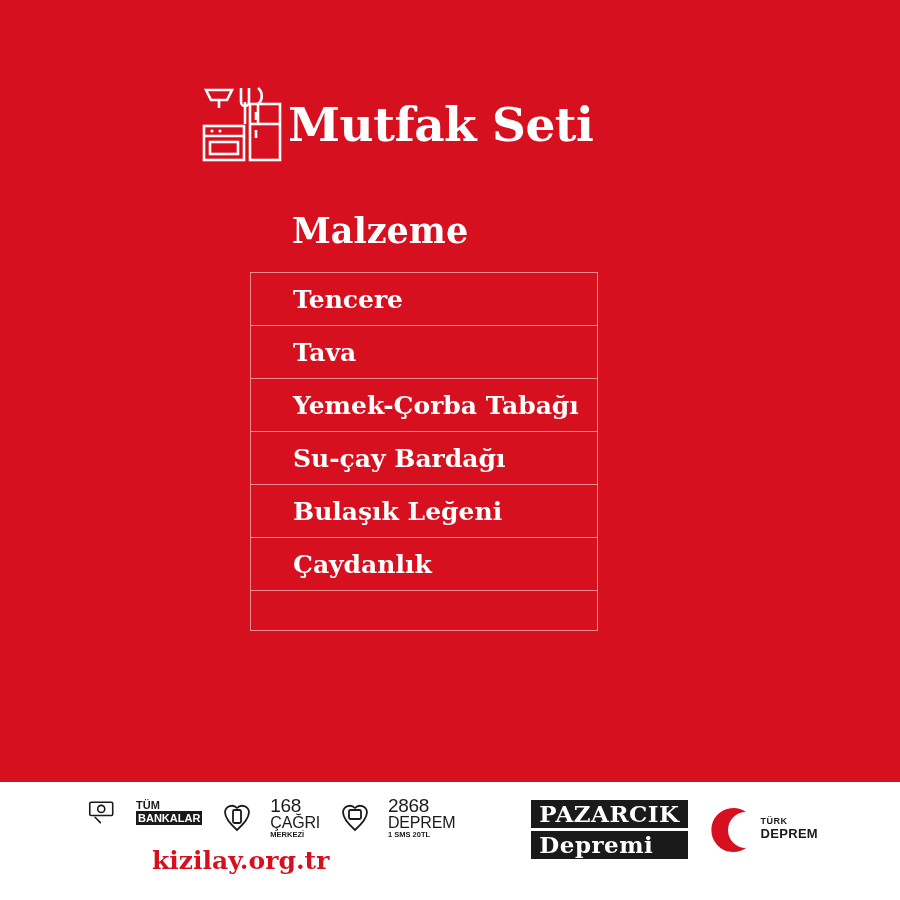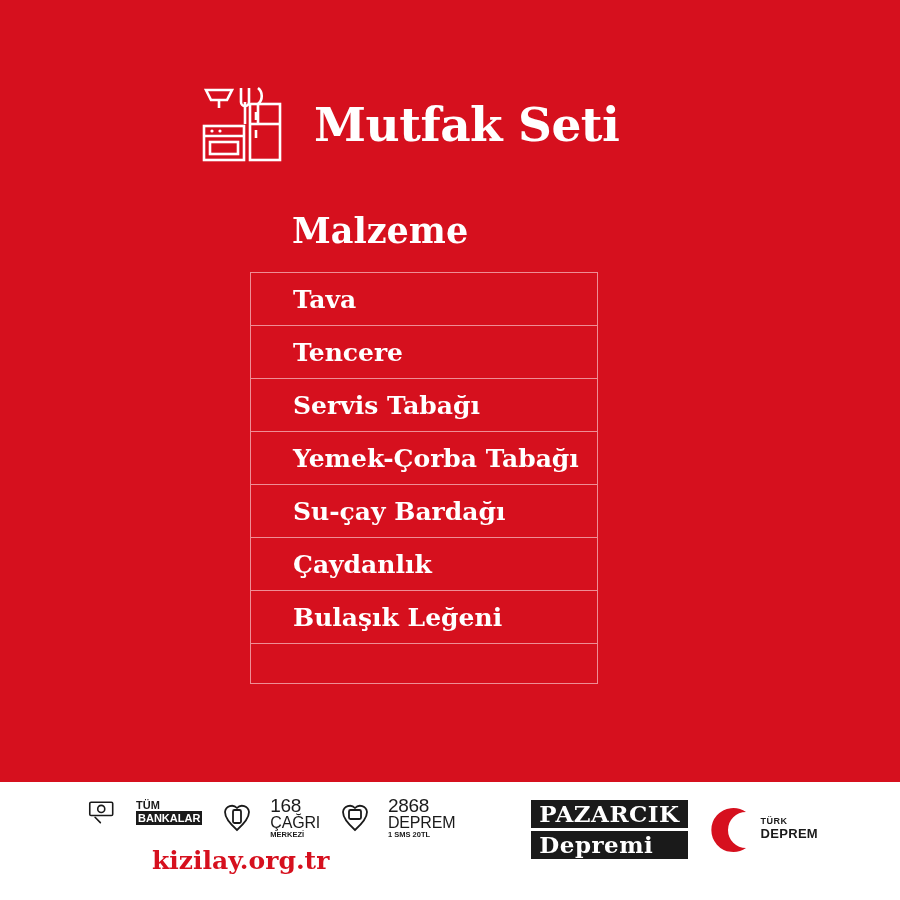--- a/index.html
+++ b/index.html
@@ -27,21 +27,20 @@
     height: 782px;
     width: 900px;
     box-sizing: border-box;
   }
   
   .header {
     display: flex;
     align-items: center;
     padding-top: 78px;
     padding-left: 196px;
-    gap: 26px;
   }
   .kitchen-icon {
     width: 92px;
     height: 92px;
     flex: none;
   }
   .title {
     color: #ffffff;
     font-size: 47px;
     font-weight: bold;
@@ -238,39 +237,36 @@
           <line x1="60" y1="52" x2="60" y2="60"></line>
         </svg>
       </span>
       <span class="title">Mutfak Seti</span>
     </div>
 
     <div class="table-wrap">
       <div class="table-heading">Malzeme</div>
       <div class="table">
         <div class="row">
+          <span class="cell">Tencere</span>
+        </div>
+        <div class="row">
           <span class="cell">Tava</span>
         </div>
         <div class="row">
-          <span class="cell">Tencere</span>
-        </div>
-        <div class="row">
-          <span class="cell">Servis Tabağı</span>
-        </div>
-        <div class="row">
           <span class="cell">Yemek-Çorba Tabağı</span>
         </div>
         <div class="row">
           <span class="cell">Su-çay Bardağı</span>
         </div>
         <div class="row">
+          <span class="cell">Bulaşık Leğeni</span>
+        </div>
+        <div class="row">
           <span class="cell">Çaydanlık</span>
-        </div>
-        <div class="row">
-          <span class="cell">Bulaşık Leğeni</span>
         </div>
         <div class="row empty"></div>
       </div>
     </div>
 
   </div>
 
   <div class="footer">
 
     <div class="footer-left">

